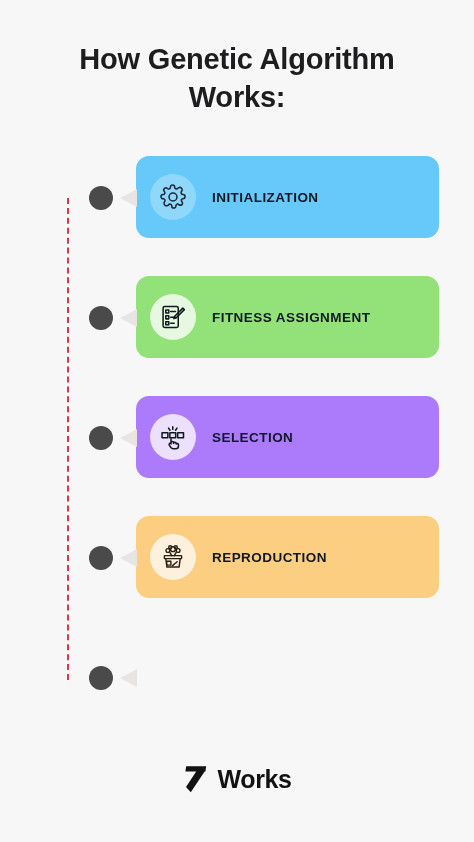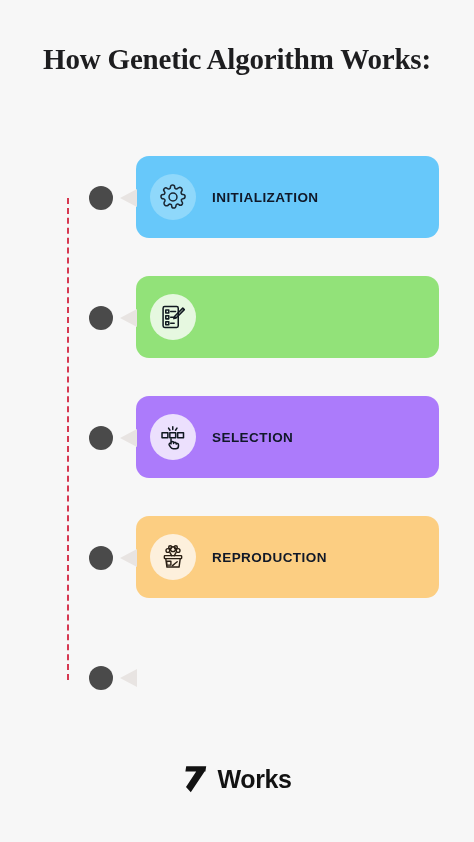--- a/index.html
+++ b/index.html
@@ -32,21 +32,20 @@
   }
   .title {
     margin: 0;
     font-size: 29px;
     line-height: 1.32;
     font-weight: bold;
     color: #1d1d1f;
     letter-spacing: -0.2px;
     padding: 0 40px;
     box-sizing: border-box;
-    font-family: Liberation Serif, serif;
   }
 
   
   .timeline {
     position: absolute;
     top: 156px;
     left: 0;
     width: 474px;
     height: 580px;
   }
@@ -178,20 +177,21 @@
             <rect x="3.5" y="3" width="13" height="18" rx="1.4"></rect>
             <rect x="5.8" y="6" width="2.6" height="2.6"></rect>
             <rect x="5.8" y="11" width="2.6" height="2.6"></rect>
             <rect x="5.8" y="16" width="2.6" height="2.6"></rect>
             <line x1="10" y1="7.3" x2="14.2" y2="7.3"></line>
             <line x1="10" y1="12.3" x2="14.2" y2="12.3"></line>
             <line x1="10" y1="17.3" x2="13" y2="17.3"></line>
             <path d="M20.4 4.4l1.3 1.3-7.1 7.1-1.9.6.6-1.9z"></path>
           </svg>
         </div>
+        <span class="step-label">FITNESS ASSIGNMENT</span>
       </div>
     </div>
 
     <div class="step step-2">
       <div class="dot"></div>
       <div class="arrow"></div>
       <div class="card" style="background:#ac7bfb">
         <div class="icon-badge" style="background:#ece0fd">
           <svg width="28" height="28" viewBox="0 0 24 24" fill="none" stroke="#101820" stroke-width="1.3" stroke-linecap="round" stroke-linejoin="round">
             <rect x="2.6" y="8.4" width="5" height="4.2"></rect>

